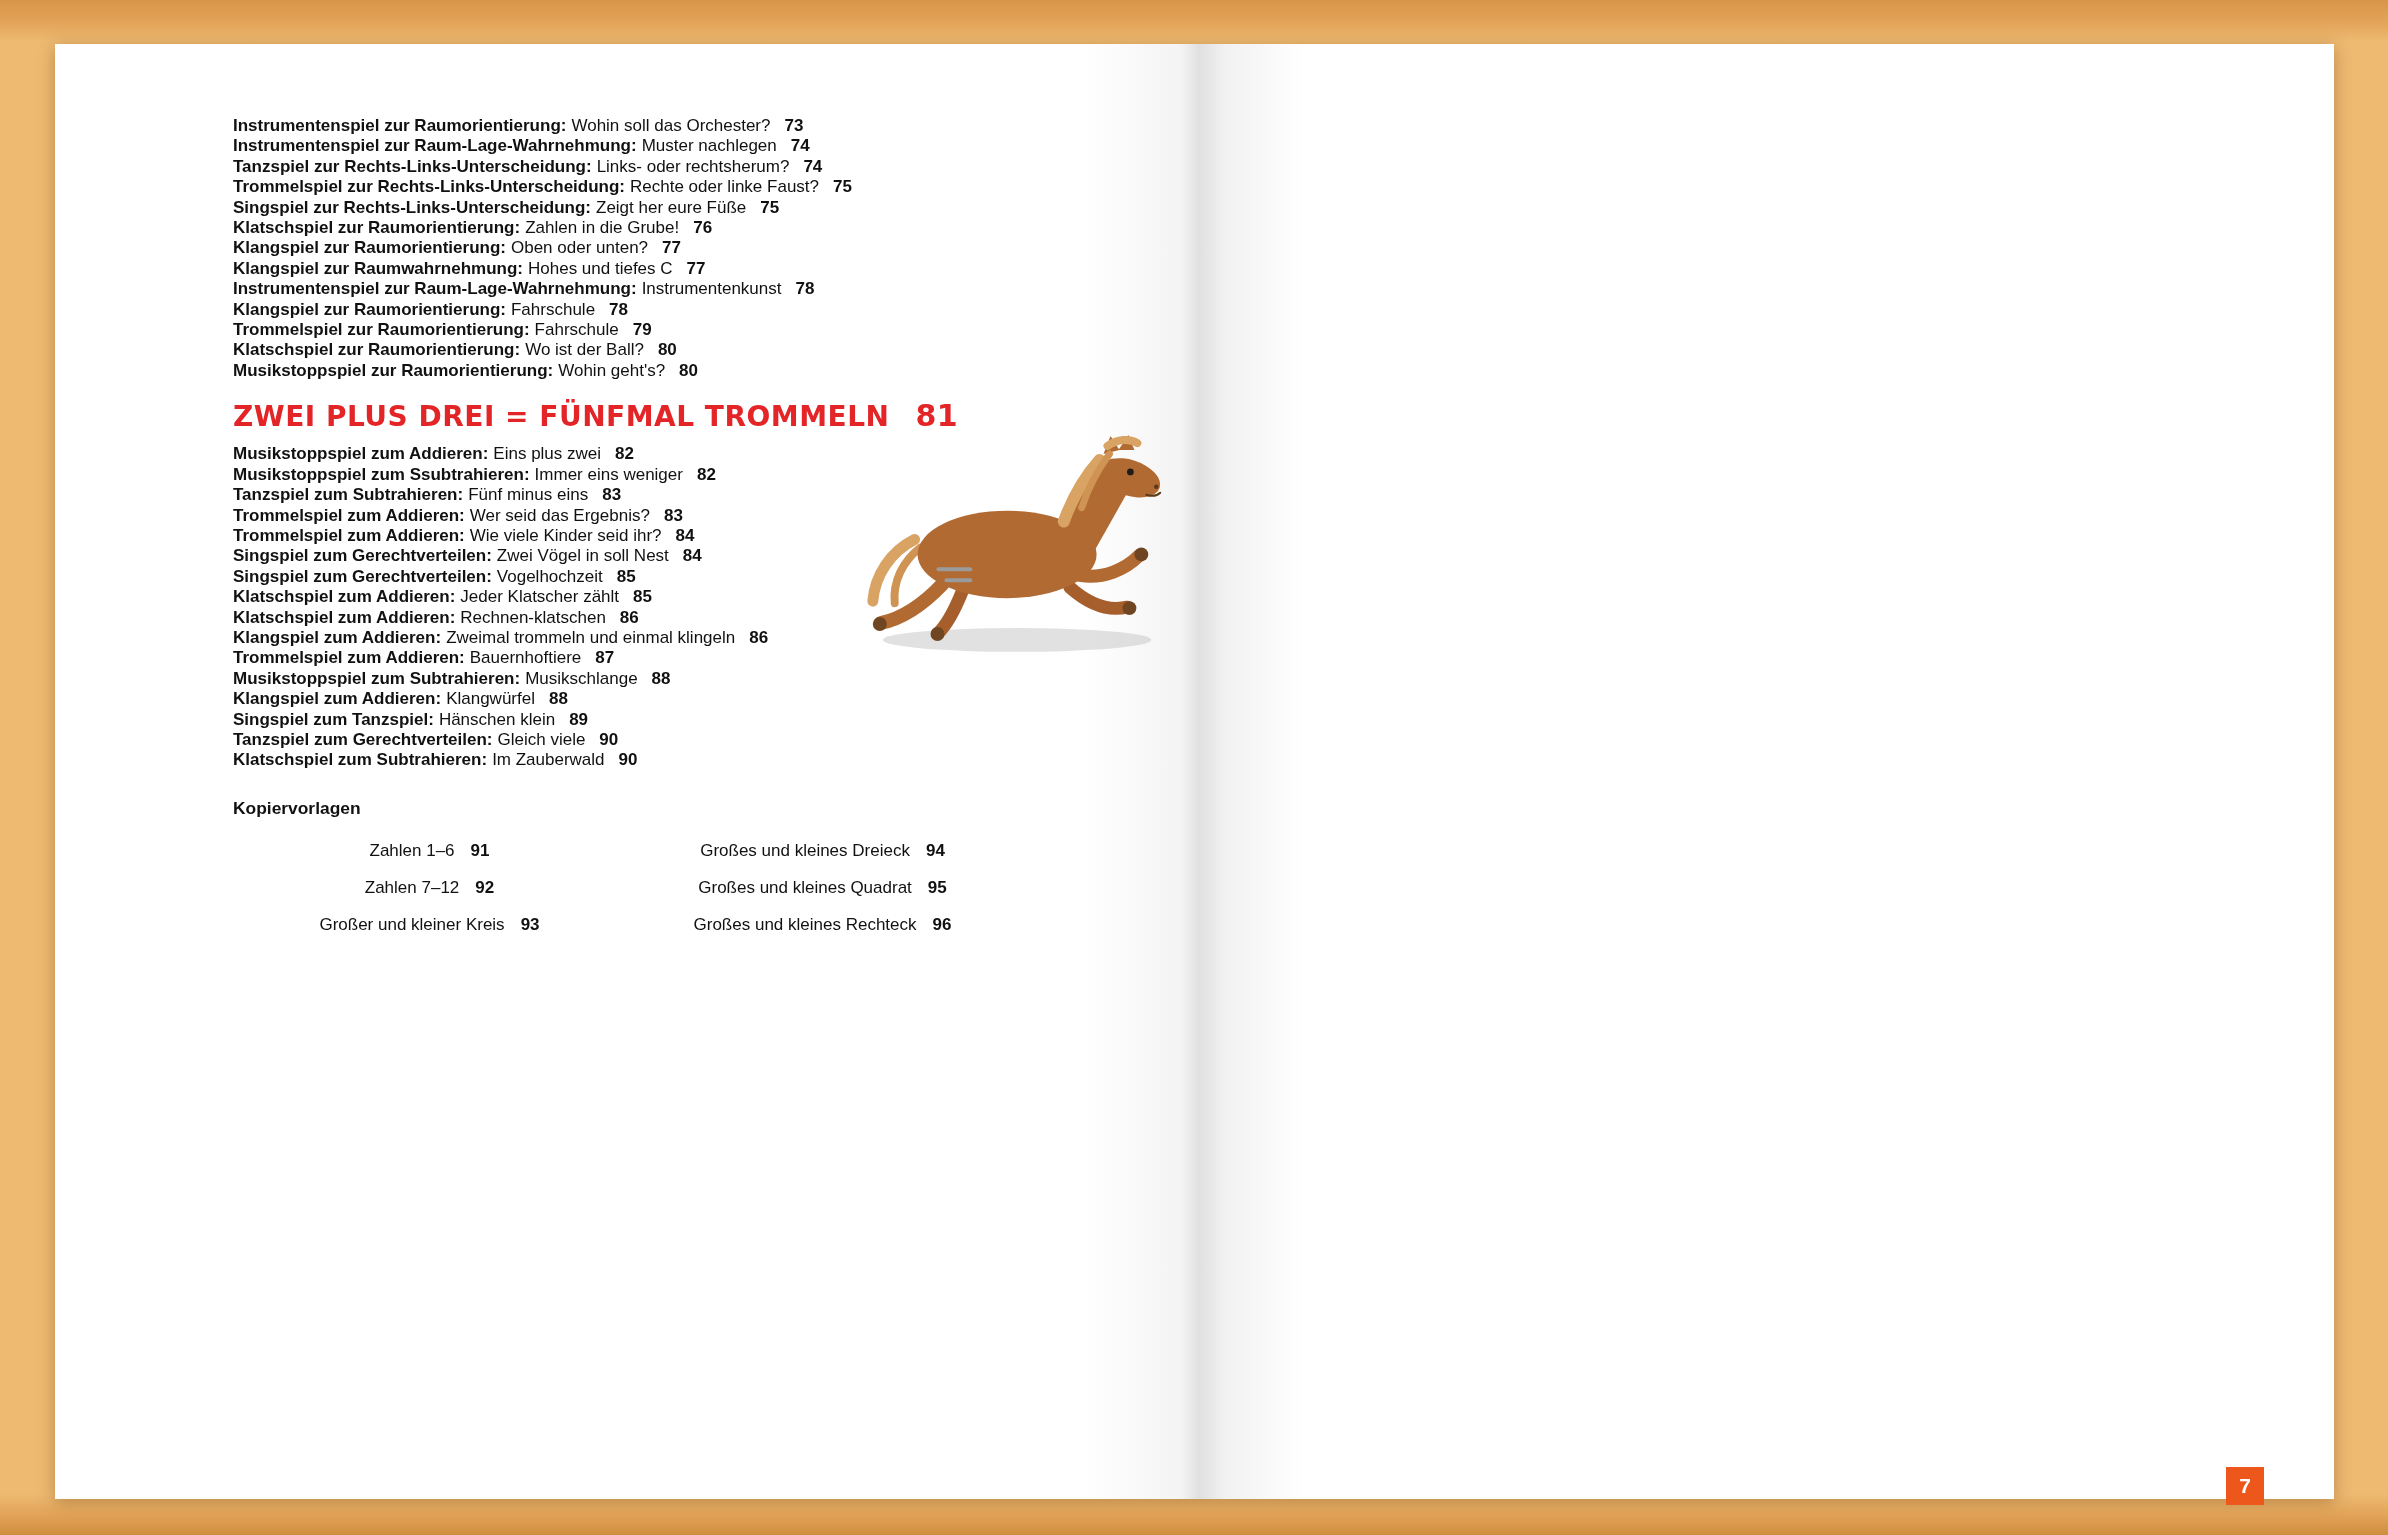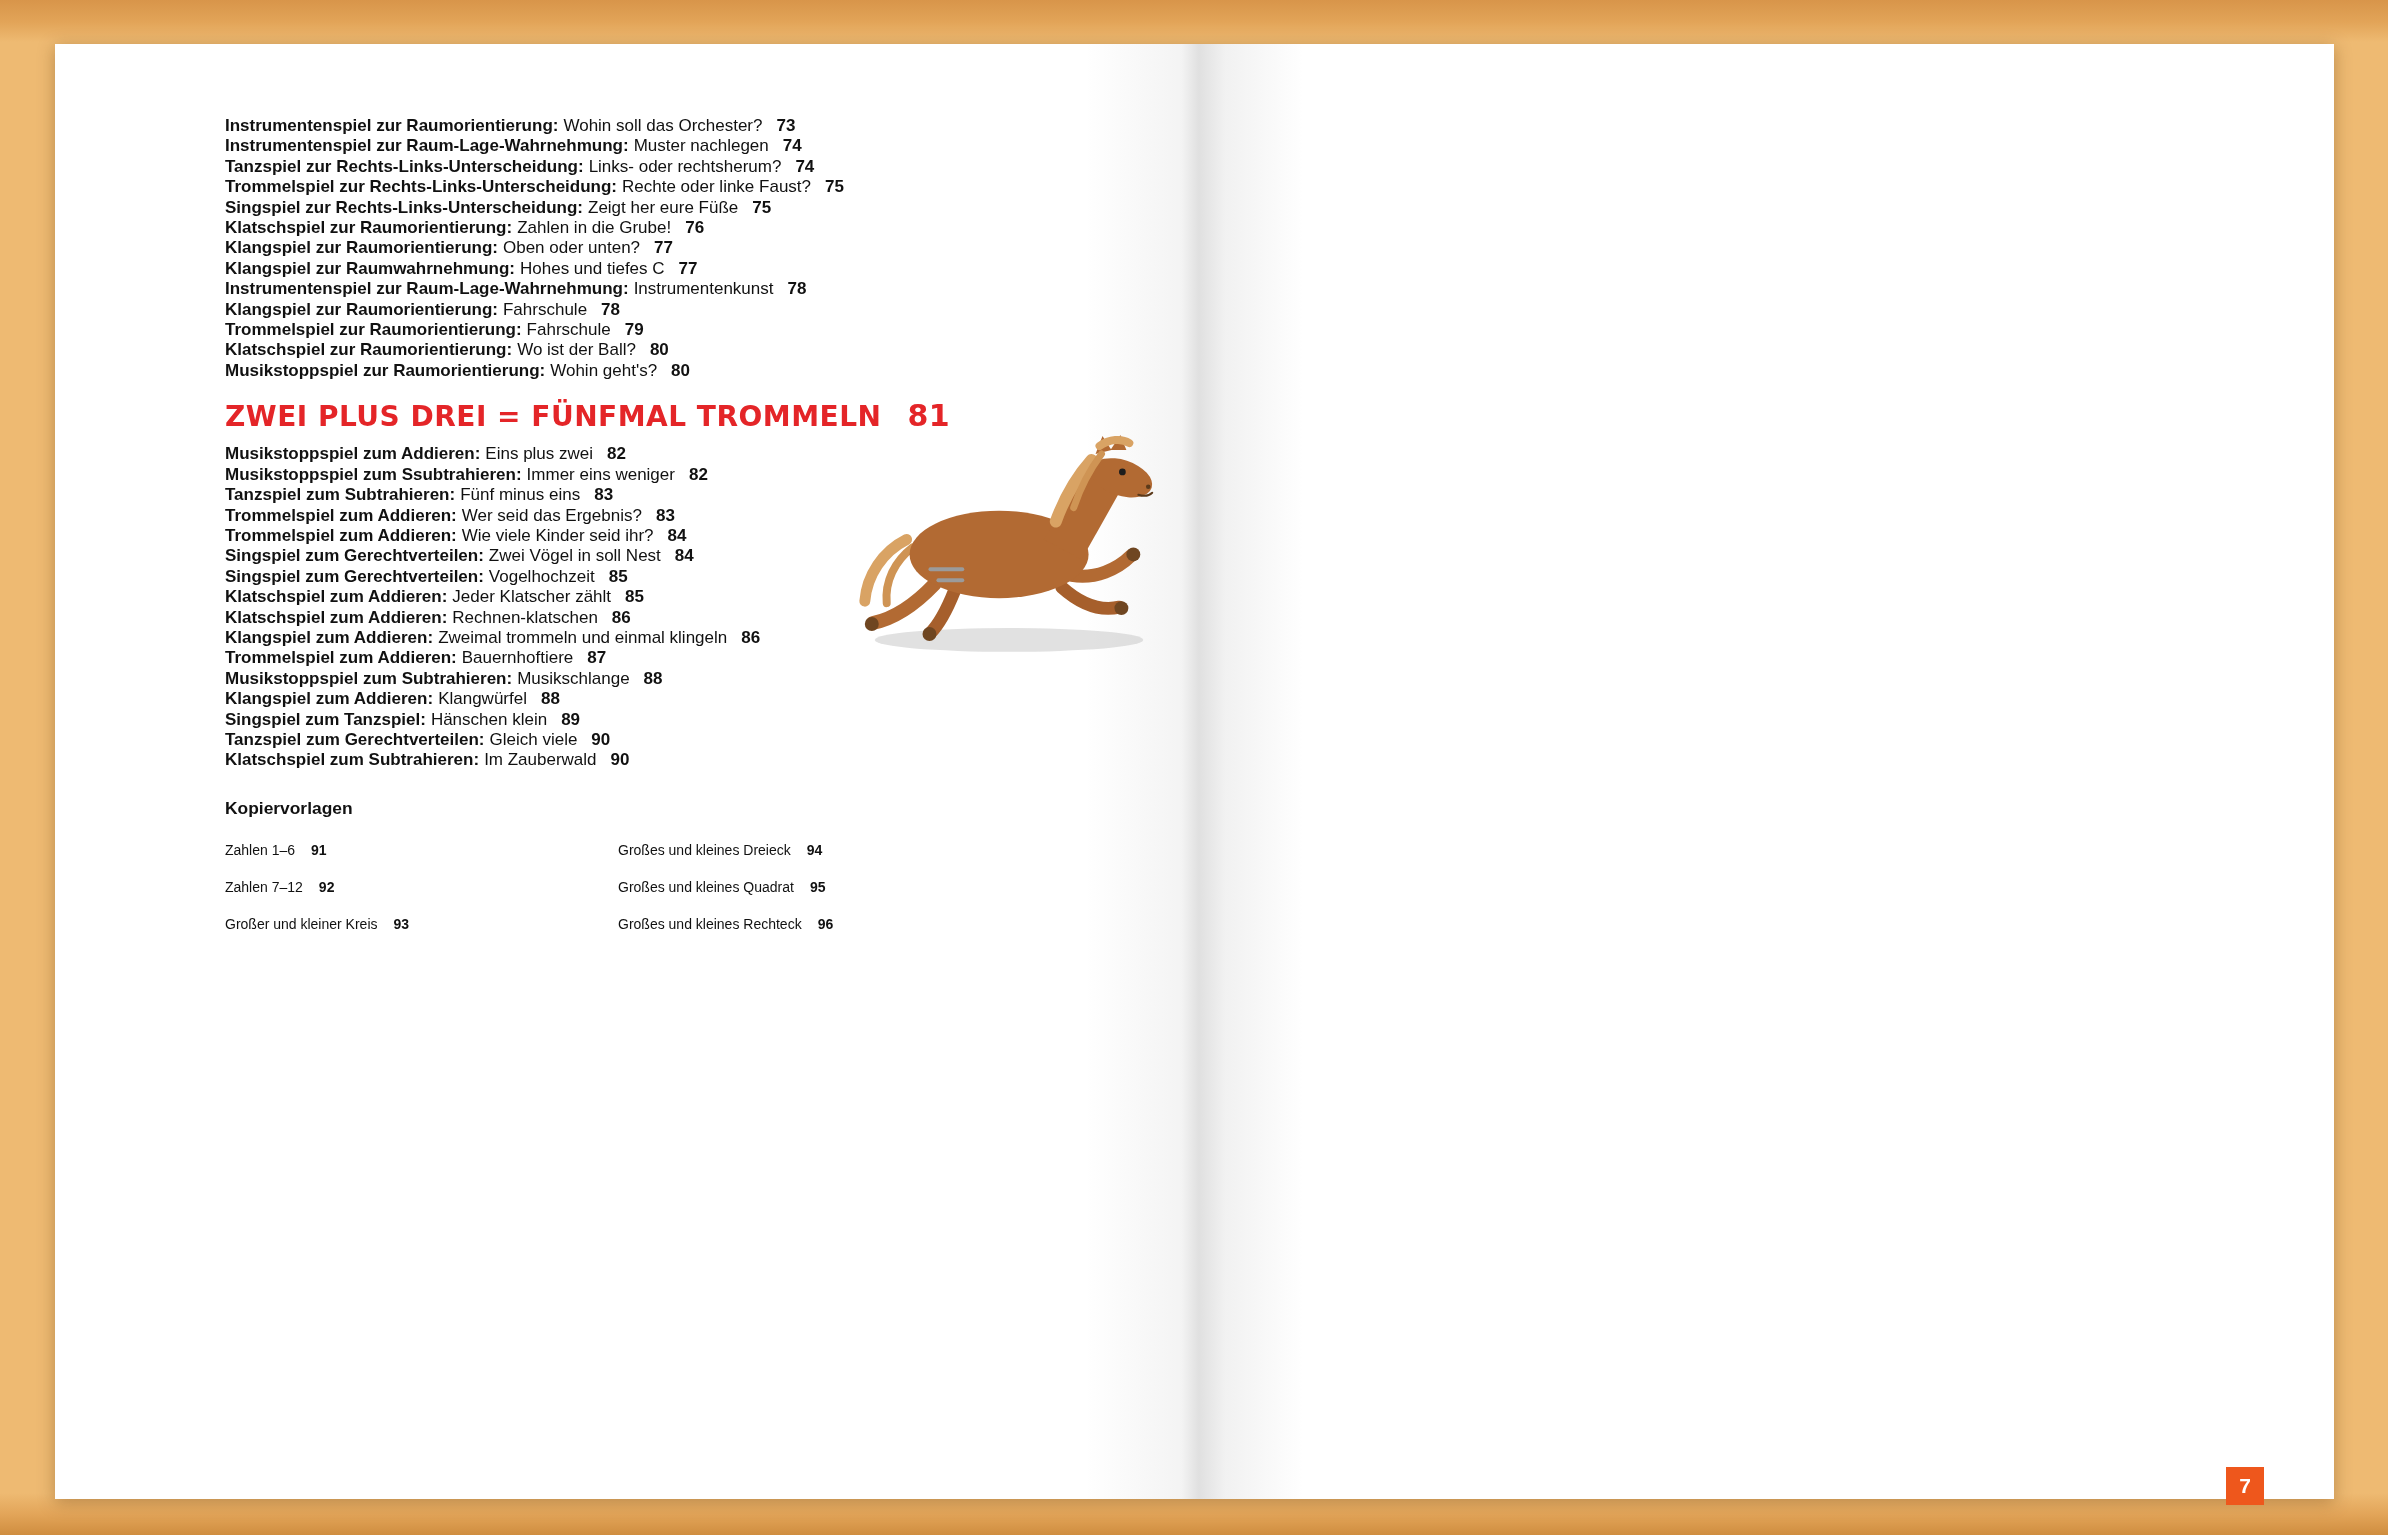--- a/index.html
+++ b/index.html
@@ -22,37 +22,37 @@
   }
   .spine {
     position: absolute; left: 1030px; top: 0; width: 219px; height: 100%;
     background: linear-gradient(90deg,
       rgba(110,110,110,0) 0%, rgba(110,110,110,0.08) 44%,
       rgba(100,100,100,0.20) 52%, rgba(120,120,120,0.10) 64%,
       rgba(255,255,255,0) 100%);
     pointer-events: none;
   }
   .page { position: absolute; top: 0; height: 100%; }
-  .page-left { left: 4px; width: 1139px; padding-left: 33px; }
+  .page-left { left: 12px; width: 1139px; padding-left: 33px; }
   .page-right { left: 1139px; width: 1139px; }
 
   
   .toc { position: absolute; left: 166px; top: 72px; width: 955px; color: #111; }
   .toc-entry { font-size: 17px; line-height: 20.4px; white-space: nowrap; }
   .toc-label { font-weight: bold; margin-right: 5px; }
   .pg { font-weight: bold; margin-left: 14px; }
   .toc-heading {
     color: #e42528; font-weight: bold; font-size: 28px; letter-spacing: 0.5px;
     margin: 17px 0 11px; font-family: "DejaVu Sans", sans-serif; white-space: nowrap;
   }
   .toc-heading .toc-heading-page { font-weight: bold; margin-left: 26px; font-size: 30px; }
   .kv { margin-top: 27px; }
   .kv-heading { font-weight: bold; font-size: 17.4px; margin-bottom: 13px; }
   .kv-row { display: flex; }
-  .kv-cell { width: 393px; font-size: 14px; line-height: 37px; white-space: nowrap; }
+  .kv-cell { width: 393px; font-size: 17px; line-height: 37px; white-space: nowrap; text-align: center; }
   .kv-cell .pg { margin-left: 16px; }
 
   .horse { position: absolute; left: 776px; top: 376px; width: 358px; height: 239px; }
 
   .page-badge {
     position: absolute; left: 2171px; top: 1423px; width: 38px; height: 38px;
     background: #ee571c; color: #ffffff; font-weight: bold; font-size: 21px;
     display: flex; align-items: center; justify-content: center;
   }
 </style>

